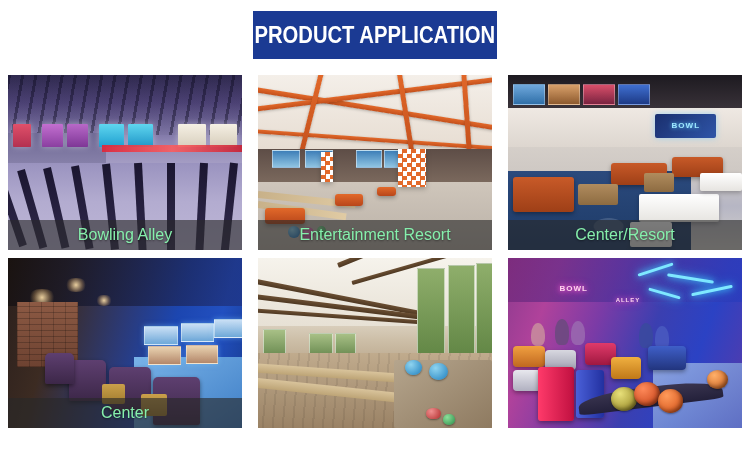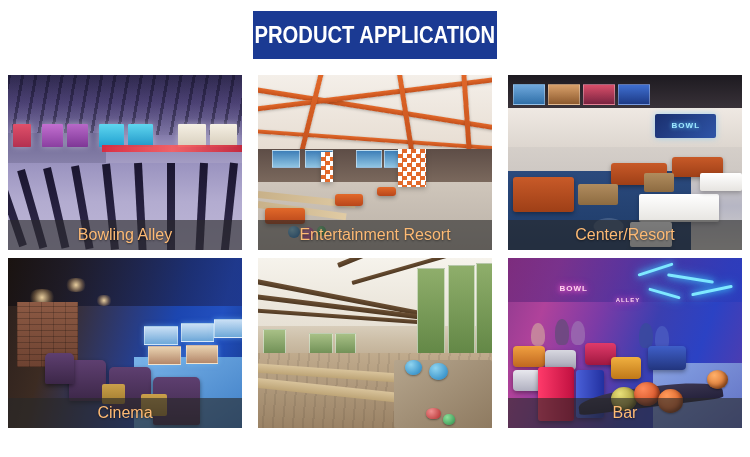--- a/index.html
+++ b/index.html
@@ -75,21 +75,21 @@
     position: absolute;
     left: 0; right: 0; bottom: 0;
     height: 30px;
     background: rgba(40,40,40,0.62);
     display: flex;
     align-items: center;
     justify-content: center;
     z-index: 40;
   }
   .caption-text {
-    color: #fdba74;
+    color: #86efac;
     font-size: 16px;
     font-family: "Liberation Sans", sans-serif;
     white-space: nowrap;
     text-shadow: 0 1px 2px rgba(0,0,0,0.45);
   }
 
   
   .bowl-bg {
     position:absolute; inset:0;
     background:
@@ -488,21 +488,21 @@
         <div class="cin-scr" style="left:60%; top:52%; width:13%; background:linear-gradient(to bottom,#e9d2b0,#b3876a);"></div>
         <div class="cin-scr" style="left:76%; top:51%; width:13%; background:linear-gradient(to bottom,#e9d2b0,#b3876a);"></div>
         <div class="cin-booth" style="left:26%; top:60%; width:16%; height:24%;"></div>
         <div class="cin-booth" style="left:43%; top:64%; width:18%; height:26%;"></div>
         <div class="cin-booth" style="left:62%; top:70%; width:20%; height:28%;"></div>
         <div class="cin-tbl" style="left:40%; top:74%; width:10%; height:12%;"></div>
         <div class="cin-tbl" style="left:57%; top:80%; width:11%; height:13%;"></div>
         <div class="cin-booth" style="left:16%; top:56%; width:12%; height:18%;"></div>
       </div>
       <div class="caption-bar">
-        <span class="caption-text">Cinema</span>
+        <span class="caption-text">Center</span>
       </div>
     </div>
 
     <div class="tile">
       <div class="photo">
         <div class="res-bg"></div>
         <div class="res-ceil">
           <div class="res-beam" style="left:-5%; top:28%; width:75%; height:5px; transform:rotate(11deg);"></div>
           <div class="res-beam" style="left:-5%; top:52%; width:78%; height:5px; transform:rotate(7deg);"></div>
           <div class="res-beam" style="left:-5%; top:74%; width:80%; height:4px; transform:rotate(4deg);"></div>
@@ -549,19 +549,16 @@
         <div class="bar-seat" style="left:60%; top:52%; width:16%; height:14%; background:linear-gradient(to bottom,#3f5fc8,#22357e);"></div>
         <div class="bar-seat" style="left:2%;  top:66%; width:12%; height:12%; background:linear-gradient(to bottom,#e8e8ee,#b0b0c0);"></div>
         <div class="bar-barrel" style="left:13%; top:64%; width:15%; height:32%; background:linear-gradient(to right,#ff3a6a,#c01040);"></div>
         <div class="bar-barrel" style="left:29%; top:66%; width:12%; height:28%; background:linear-gradient(to right,#4a60d8,#2230a0);"></div>
         <div class="bar-return"></div>
         <div class="bar-ball" style="left:44%; top:76%; width:11%; height:14%; background:radial-gradient(circle at 35% 28%,#e8e07a,#8a7a18);"></div>
         <div class="bar-ball" style="left:54%; top:73%; width:11%; height:14%; background:radial-gradient(circle at 35% 28%,#ff8a5a,#c03a10);"></div>
         <div class="bar-ball" style="left:64%; top:77%; width:11%; height:14%; background:radial-gradient(circle at 35% 28%,#ff9a5a,#cf4a12);"></div>
         <div class="bar-ball" style="left:85%; top:66%; width:9%;  height:11%; background:radial-gradient(circle at 35% 28%,#ffb06a,#c85a18);"></div>
       </div>
-      <div class="caption-bar">
-        <span class="caption-text">Bar</span>
-      </div>
     </div>
 
   </div>
 </div>
 
 </body></html>

